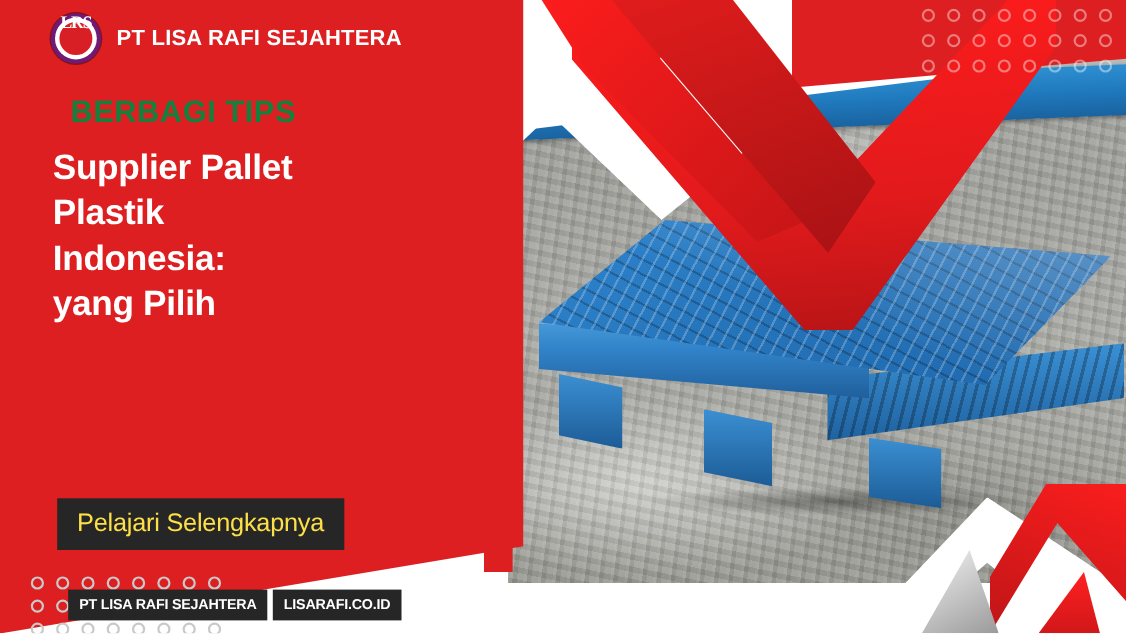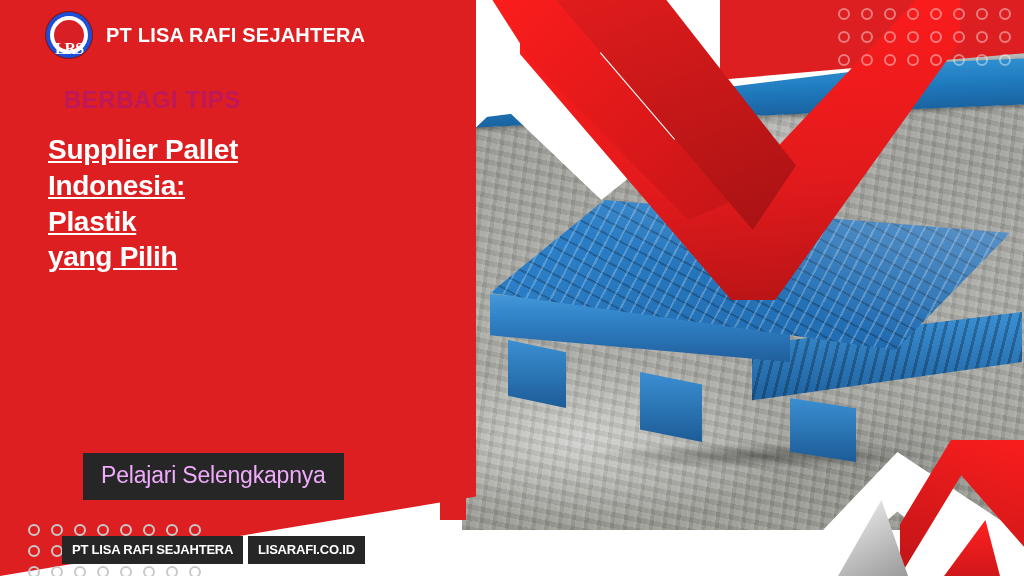--- a/index.html
+++ b/index.html
@@ -110,38 +110,38 @@
   
   .dots{ position:absolute; display:grid; }
   .dot{ width:12px; height:12px; border-radius:50%; }
   .dots-tr{ left:838px; top:8px; grid-template-columns:repeat(8, 23px); grid-auto-rows:23px; }
   .dots-tr .dot{ border:2px solid rgba(255,255,255,.42); }
   .dots-bl{ left:28px; top:524px; grid-template-columns:repeat(8, 23px); grid-auto-rows:21px; }
   .dots-bl .dot{ border:2px solid #c9c9c9; }
 
   
   .brand{ position:absolute; left:46px; top:12px; display:flex; align-items:center; gap:14px; }
-  .logo{ width:46px; height:46px; border-radius:50%; background:#1d4ed8; position:relative;
-    display:flex; align-items:flex-end; justify-content:center;
+  .logo{ width:46px; height:46px; border-radius:50%; background:#701a75; position:relative;
+    display:flex; align-items:flex-start; justify-content:center;
     box-shadow:0 0 0 1px rgba(0,0,0,.4); }
   .logo::before{ content:""; position:absolute; inset:4px; border-radius:50%;
     background:#fff; }
   .logo::after{ content:""; position:absolute; inset:6px; border-radius:50%;
     background:#d81f26; border:2px solid #fff; }
   .logo-txt{ position:relative; z-index:3; color:#fff; font-weight:bold; font-size:16px;
     letter-spacing:-1px; font-family:"Liberation Serif", serif; }
   .brand-name{ color:#fff; font-size:20px; font-weight:bold; letter-spacing:.2px; }
 
   
-  .eyebrow{ position:absolute; left:64px; top:86px; color:#be185d; font-size:24px;
+  .eyebrow{ position:absolute; left:64px; top:86px; color:#15803d; font-size:28px;
     font-weight:bold; letter-spacing:.5px; }
   .headline{ position:absolute; left:48px; top:132px; width:400px; color:#fff;
-    font-size:28px; font-weight:bold; line-height:1.28; letter-spacing:-.3px;text-decoration:underline; }
-  .cta{ position:absolute; left:52px; top:453px; background:#262626; color:#f0abfc;
-    font-size:23px; padding:9px 18px 11px; letter-spacing:-.2px;margin-left:31px; }
+    font-size:32px; font-weight:bold; line-height:1.28; letter-spacing:-.3px; }
+  .cta{ position:absolute; left:52px; top:453px; background:#262626; color:#fde047;
+    font-size:23px; padding:9px 18px 11px; letter-spacing:-.2px; }
 
   
   .fbadge{ position:absolute; background:#262626; color:#fff; font-size:13px;
     font-weight:bold; letter-spacing:-.2px; padding:6px 10px 7px; }
   .fb1{ left:62px; top:536px; }
   .fb2{ left:248px; top:536px; }
 
   :root{ --red:#dd1f21; }
 </style>
 </head>
@@ -218,22 +218,22 @@
   <div class="brand">
     <div class="logo">
       <span class="logo-txt">LRS</span>
     </div>
     <div class="brand-name">PT LISA RAFI SEJAHTERA</div>
   </div>
 
   <div class="eyebrow">BERBAGI TIPS</div>
   <div class="headline">
     <div>Supplier Pallet</div>
+    <div>Plastik</div>
     <div>Indonesia:</div>
-    <div>Plastik</div>
     <div>yang Pilih</div>
   </div>
   <div class="cta">Pelajari Selengkapnya</div>
 
   <div class="dots dots-bl">
     <span class="dot"></span>
       <span class="dot"></span>
     <span class="dot"></span>
       <span class="dot"></span>
     <span class="dot"></span>

